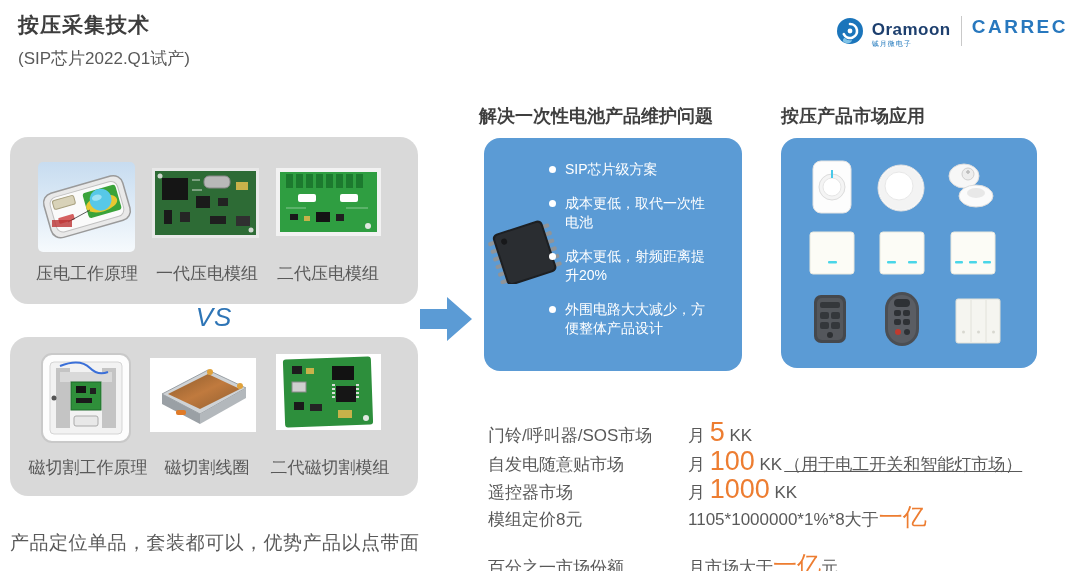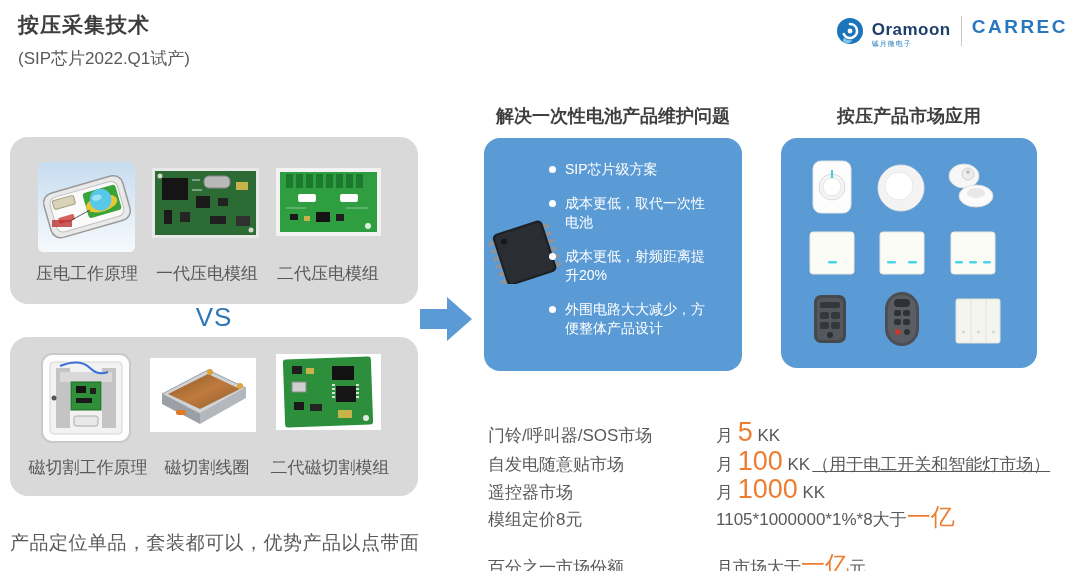--- a/index.html
+++ b/index.html
@@ -18,43 +18,43 @@
   .oramoon-name{font-size:17px;font-weight:bold;color:#1d3f6e;letter-spacing:.5px;}
   .oramoon-sub{font-size:7px;color:#1b75bb;margin-top:2px;letter-spacing:1px;}
   .logo-divider{width:1px;height:30px;background:#c9c9c9;}
   .carrec{font-size:19px;font-weight:800;color:#2878be;letter-spacing:2.5px;}
 
   
   .gray-panel{left:10px;width:408px;background:#d9d9d9;border-radius:18px;}
   .panel1{top:137px;height:167px;}
   .panel2{top:337px;height:159px;}
   .panel-label{font-size:17px;color:#595959;text-align:center;white-space:nowrap;}
-  .vs{left:10px;top:302px;width:408px;text-align:center;font-size:26px;color:#2e75b6;letter-spacing:1px;}
+  .vs{left:10px;top:302px;width:408px;text-align:center;font-size:26px;color:#2e75b6;letter-spacing:1px;font-style:italic;}
   .footnote{left:10px;top:530px;font-size:19px;color:#595959;letter-spacing:.5px;}
 
   
   .arrow{left:420px;top:296px;}
 
   
-  .sec-heading{font-size:18px;font-weight:bold;color:#3f3f3f;text-align:center;}
+  .sec-heading{font-size:18px;font-weight:bold;color:#3f3f3f;text-align:left;}
   .heading-solution{left:479px;top:104px;width:268px;}
   .heading-market{left:781px;top:104px;width:256px;}
 
   
   .blue-box{background:#5b9bd5;border-radius:16px;}
   .solution-box{left:484px;top:138px;width:258px;height:233px;}
   .apps-box{left:781px;top:138px;width:256px;height:230px;}
 
   .bullets{left:549px;top:160px;width:185px;display:flex;flex-direction:column;gap:15px;}
   .bullet-item{display:flex;align-items:flex-start;}
   .bullet-dot{flex:0 0 auto;width:7px;height:7px;border-radius:50%;background:#fff;margin:6px 9px 0 0;}
   .bullet-text{font-size:14px;line-height:19px;color:#ffffff;width:152px;}
 
   
-  .mrow{left:488px;display:flex;align-items:baseline;height:30px;gap:28px;}
+  .mrow{left:488px;display:flex;align-items:baseline;height:30px;}
   .mlabel{display:inline-block;width:200px;font-size:17px;color:#595959;}
   .mvalue{font-size:17px;color:#595959;white-space:nowrap;}
   .hl{color:#ed7d31;line-height:1;}
   .hl.num{font-size:27px;}
   .hl.cn{font-size:24px;}
   .mnote{margin-left:2px;text-decoration:underline;}
 </style>
 </head>
 <body>
 

